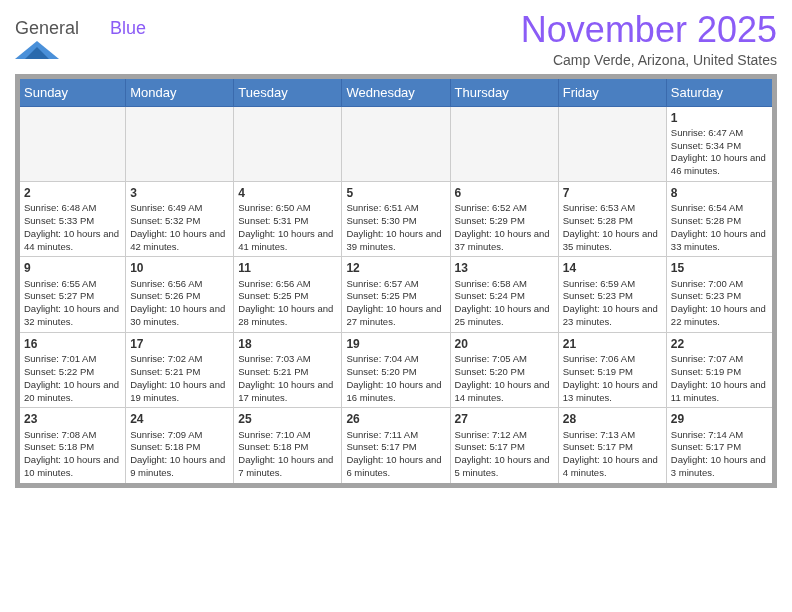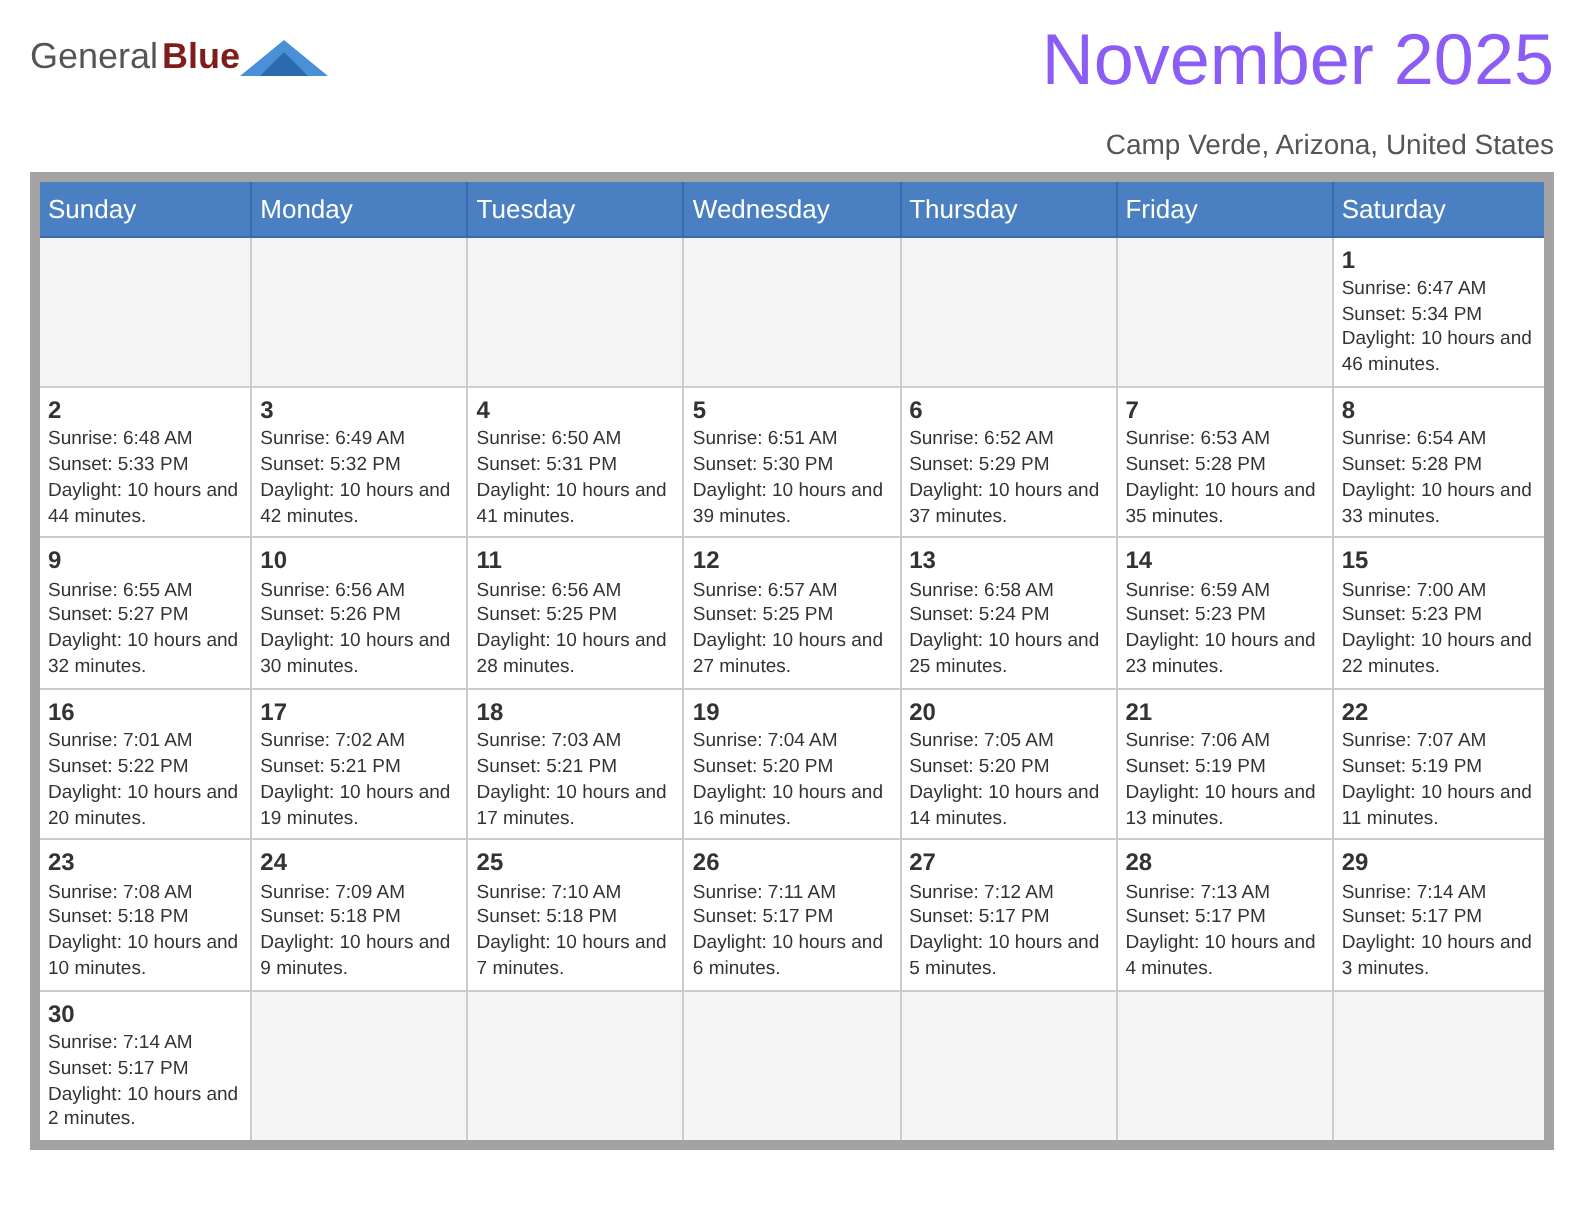--- a/index.html
+++ b/index.html
@@ -11,36 +11,37 @@
       padding: 10px 15px 15px 15px;
     }
     .header-section {
       display: flex;
       justify-content: space-between;
       align-items: flex-start;
       margin-bottom: 6px;
     }
     .logo {
       display: flex;
+      flex-direction: column;
       align-items: flex-start;
       padding-top: 8px;
     }
     .title-section {
       text-align: right;
     }
     .month-title {
       font-size: 36px;
       font-weight: normal;
       color: #8b5cf6;
       line-height: 1.1;
     }
     .location-subtitle {
       font-size: 14px;
       color: #555;
-      margin-top: 14px;
+      margin-top: 2px;
     }
     .calendar-table {
       width: 100%;
       border-collapse: collapse;
       border: 5px solid #a3a3a3;
     }
     .calendar-table th {
       background-color: #4a7fc1;
       color: #fff;
       font-size: 13px;
@@ -82,21 +83,21 @@
       background: #fff;
     }
   </style>
 </head>
 <body>
 
 <div class="header-section">
   <div class="logo">
     <div style="display:flex;align-items:center;gap:2px;">
       <span style="font-size:18px;color:#555;font-weight:normal;">General</span>
-      <span style="font-size:18px;color:#7f1d1d;font-weight:bold;">Blue</span>
+      <span style="font-size:18px;color:#8b5cf6;font-weight:normal;margin-left:29px;">Blue</span>
     </div>
     <div style="margin-top:2px;">
       <svg width="44" height="18" viewBox="0 0 44 18">
         <polygon points="0,18 22,0 44,18" fill="#4a90d9"></polygon>
         <polygon points="10,18 22,6 34,18" fill="#2a6aad"></polygon>
       </svg>
     </div>
   </div>
   <div class="title-section">
     <div class="month-title">November 2025</div>
@@ -300,28 +301,14 @@
 Sunset: 5:17 PM
 Daylight: 10 hours and 4 minutes.</div>
         </td>
         <td>
           <span class="day-number">29</span>
           <div class="day-info" style="white-space: pre-line;">Sunrise: 7:14 AM
 Sunset: 5:17 PM
 Daylight: 10 hours and 3 minutes.</div>
         </td>
       </tr>
-      <tr class="last-row">
-        <td class="has-data">
-          <span class="day-number">30</span>
-          <div class="day-info" style="white-space: pre-line;">Sunrise: 7:14 AM
-Sunset: 5:17 PM
-Daylight: 10 hours and 2 minutes.</div>
-        </td>
-        <td class="empty"></td>
-        <td class="empty"></td>
-        <td class="empty"></td>
-        <td class="empty"></td>
-        <td class="empty"></td>
-        <td class="empty"></td>
-      </tr>
     </tbody>
 </table>
 
 </body></html>

